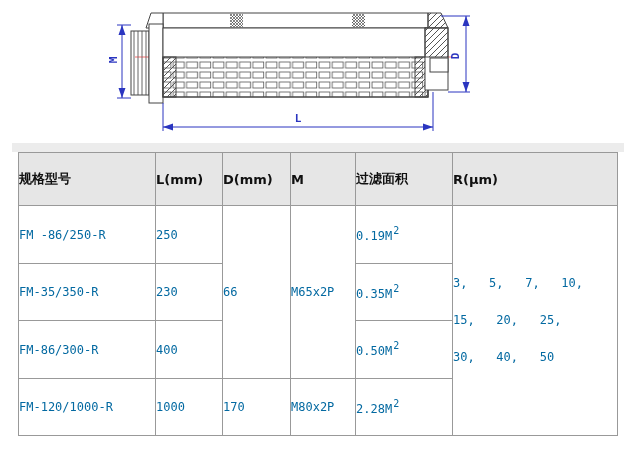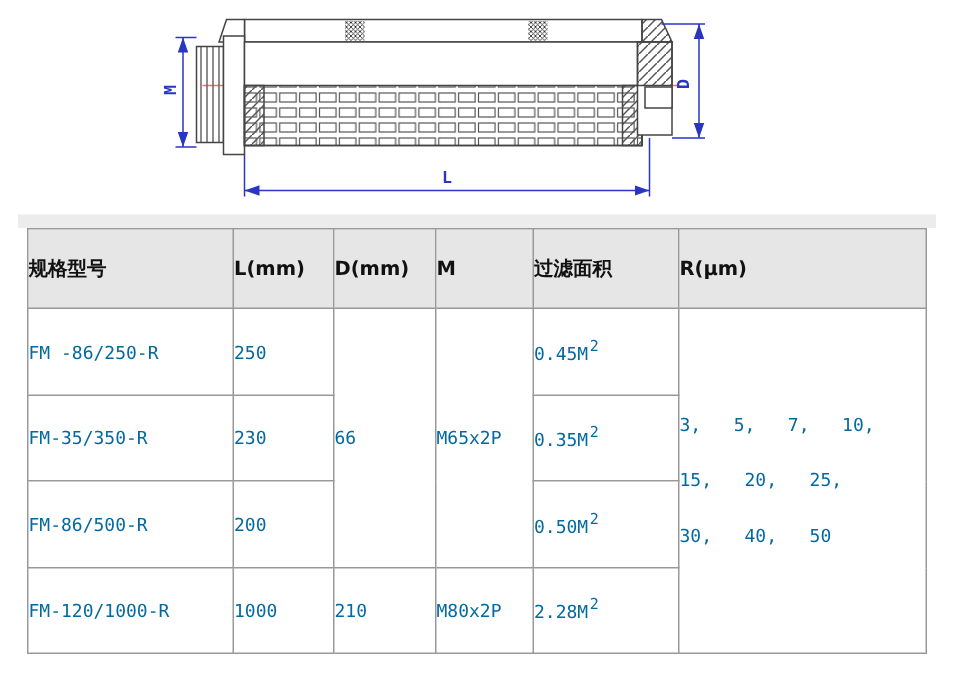--- a/index.html
+++ b/index.html
@@ -120,40 +120,40 @@
       <th>D(mm)</th>
       <th>M</th>
       <th>过滤面积</th>
       <th>R(μm)</th>
     </tr>
     <tr class="r1">
       <td>FM -86/250-R</td>
       <td>250</td>
       <td class="merged" rowspan="3">66</td>
       <td class="merged" rowspan="3">M65x2P</td>
-      <td><span>0.45M</span><sup class="area-sup">2</sup></td>
+      <td><span>0.19M</span><sup class="area-sup">2</sup></td>
       <td class="merged" rowspan="4">
         <div class="r-line">3,   5,   7,   10,</div>
         <div class="r-line">15,   20,   25,</div>
         <div class="r-line">30,   40,   50</div>
       </td>
     </tr>
     <tr class="r2">
       <td class="alt">FM-35/350-R</td>
       <td class="alt">230</td>
       <td class="alt"><span>0.35M</span><sup class="area-sup">2</sup></td>
     </tr>
     <tr class="r3">
-      <td>FM-86/500-R</td>
-      <td>200</td>
+      <td>FM-86/300-R</td>
+      <td>400</td>
       <td><span>0.50M</span><sup class="area-sup">2</sup></td>
     </tr>
     <tr class="r4">
       <td class="alt">FM-120/1000-R</td>
       <td class="alt">1000</td>
-      <td class="alt">210</td>
+      <td class="alt">170</td>
       <td class="alt">M80x2P</td>
       <td class="alt"><span>2.28M</span><sup class="area-sup">2</sup></td>
     </tr>
   </tbody>
     </table>
 
 </div>
 
 </body></html>

